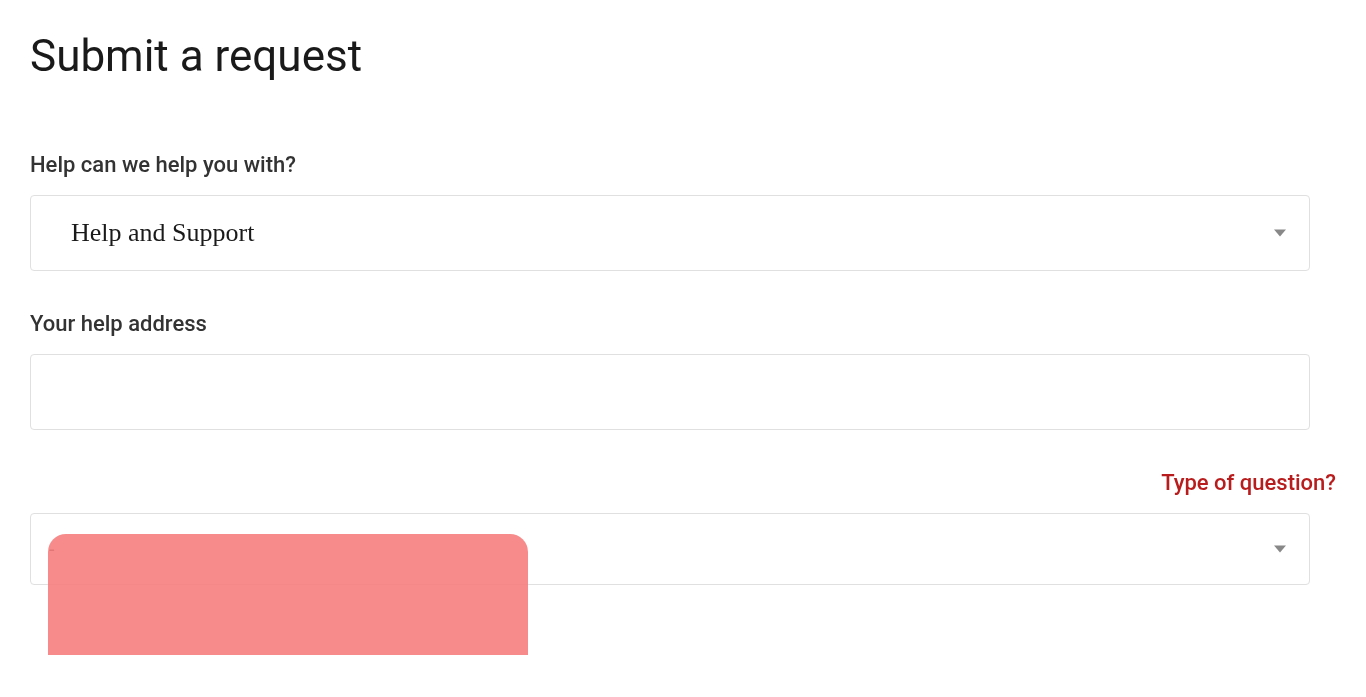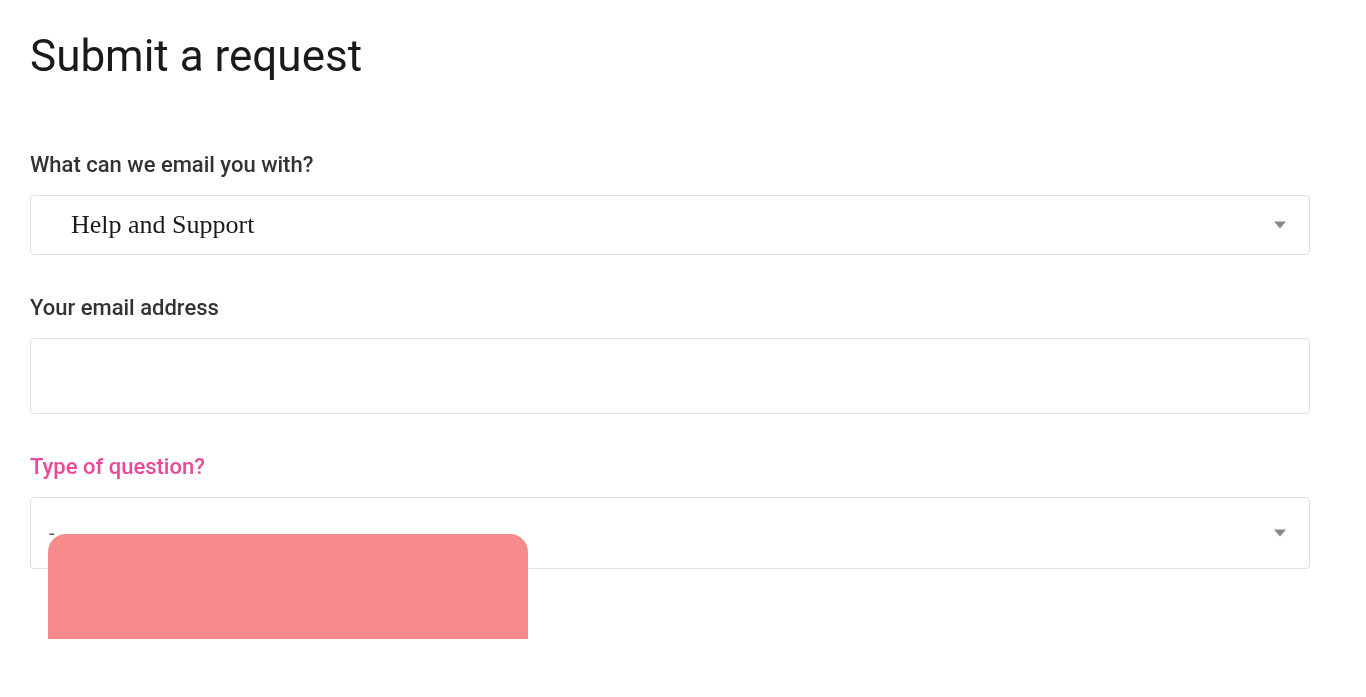--- a/index.html
+++ b/index.html
@@ -28,21 +28,21 @@
       font-weight: 500;
       color: #333333;
       margin-bottom: 18px;
     }
     .select-wrapper {
       position: relative;
       width: 1280px;
     }
     .select-field {
       width: 100%;
-      height: 60px;
+      height: 76px;
       border: 1px solid #e0e0e0;
       border-radius: 4px;
       background: #ffffff;
       padding: 0 50px 0 40px;
       font-size: 26px;
       font-family: Georgia, 'Times New Roman', serif;
       color: #1a1a1a;
       display: flex;
       align-items: center;
       cursor: pointer;
@@ -86,42 +86,43 @@
       border-radius: 18px;
       pointer-events: none;
       z-index: 5;
     }
     .container {
       position: relative;
     }
     .type-question-group .form-label {
       position: relative;
       z-index: 6;
-      color: #ec4899;
+      color: #b91c1c;
+      text-align: right;
     }
   </style>
 </head>
 <body>
 
 <div class="container">
 
   <h1 class="page-title">Submit a request</h1>
 
   <div class="form-group">
-    <label class="form-label">What can we email you with?</label>
+    <label class="form-label">Help can we help you with?</label>
     <div class="select-wrapper">
       <div class="select-field">
         <span>Help and Support</span>
       </div>
       <span class="chevron-down-icon"></span>
     </div>
   </div>
 
   <div class="form-group">
-    <label class="form-label">Your email address</label>
+    <label class="form-label">Your help address</label>
     <input type="text" class="text-input" value="" style="">
   </div>
 
   <div class="form-group type-question-group">
     <label class="form-label">Type of question?</label>
     <div class="select-wrapper">
       <div class="select-field thin">
         <span>-</span>
       </div>
       <span class="chevron-down-icon"></span>

